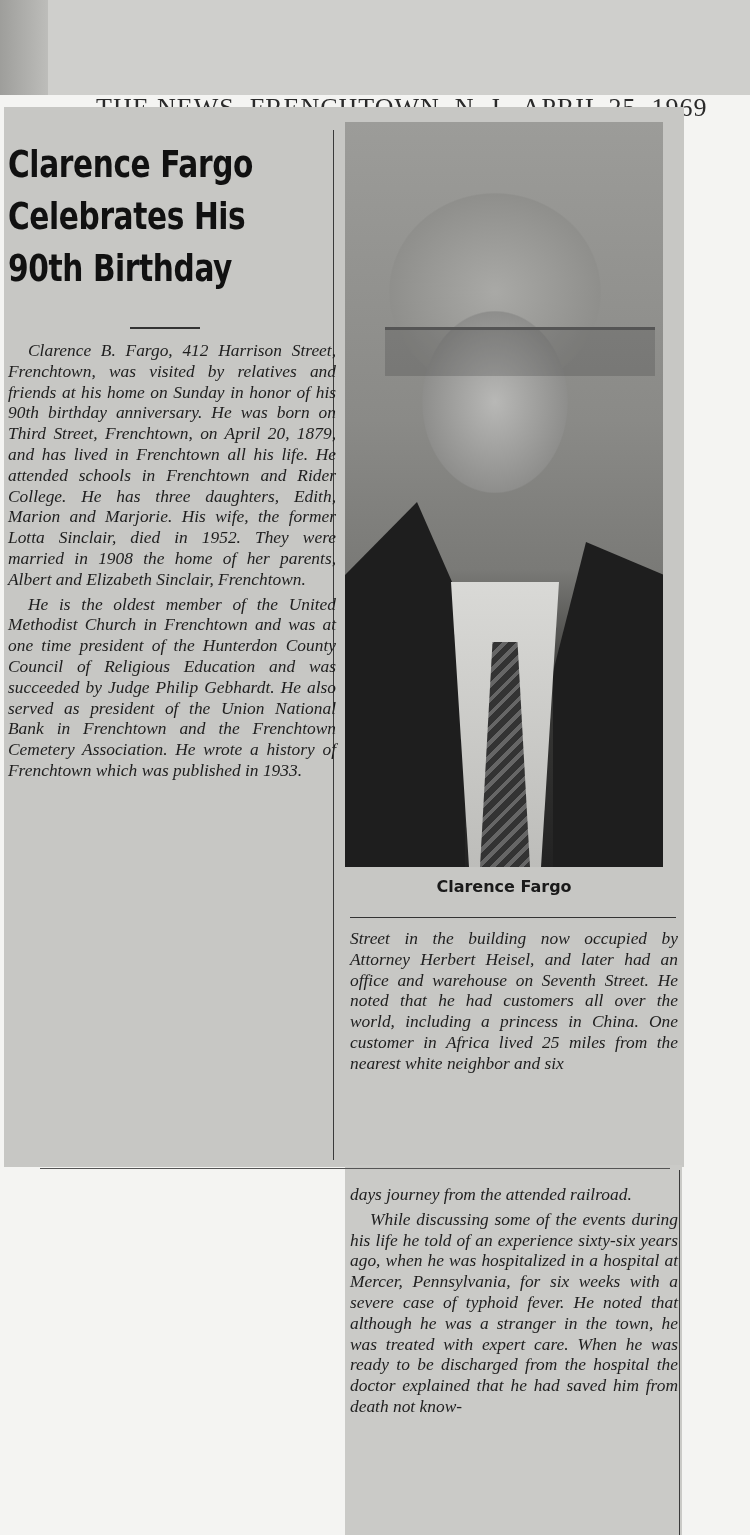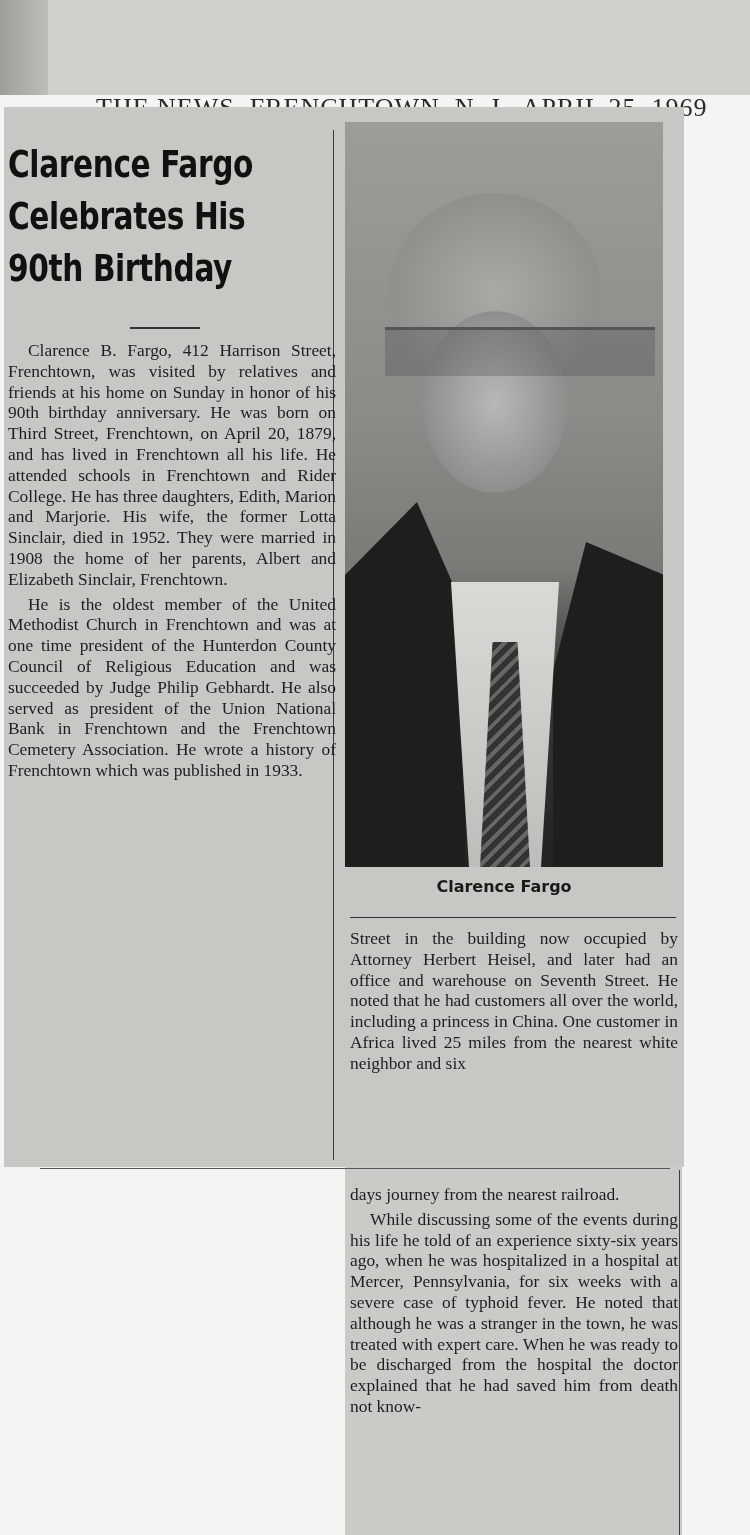--- a/index.html
+++ b/index.html
@@ -36,21 +36,21 @@
     font-family:"DejaVu Sans", sans-serif; font-weight:bold;
     font-size:38px; line-height:52px; color:#111;
     transform:scaleX(0.78); transform-origin:left top;
     letter-spacing:-0.5px;
   }
   .head-rule {
     position:absolute; left:130px; top:327px; width:70px; height:2px; background:#333;
   }
   .text-col {
     position:absolute; font-family:"Liberation Serif", serif;
-    font-size:17.4px; line-height:20.8px; text-align:justify; color:#1e1e1e;
+    font-size:17.4px; line-height:20.8px; text-align:justify; color:#1e1e1e;font-style:italic;
   }
   .text-col p { margin:0 0 4px 0; text-indent:0; }
   .text-col p.indent { text-indent:20px; }
   .photo {
     position:absolute; left:345px; top:122px; width:318px; height:745px;
     background:
       radial-gradient(ellipse 120px 150px at 150px 280px, #b8b8b6 0%, #8e8e8c 60%, transparent 61%),
       radial-gradient(ellipse 150px 140px at 150px 170px, #a9a9a6 0%, #8f8f8c 70%, transparent 71%),
       linear-gradient(180deg,#9c9c99 0%,#8a8a87 40%,#7a7a77 60%,#3a3a38 75%,#222 100%);
     overflow:hidden;
@@ -119,15 +119,15 @@
 <div class="caption">Clarence Fargo</div>
 <div class="cap-rule"></div>
 
 <div class="text-col" style="left:350px;top:928px;width:328px;">
   <p>Street in the building now occupied by Attorney Herbert Heisel, and later had an office and warehouse on Seventh Street. He noted that he had customers all over the world, including a princess in China. One customer in Africa lived 25 miles from the nearest white neighbor and six</p>
 </div>
 
 <div class="bottom-rule"></div>
 
 <div class="text-col" style="left:350px;top:1184px;width:328px;">
-  <p>days journey from the nearest railroad.</p>
+  <p>days journey from the attended railroad.</p>
   <p class="indent">While discussing some of the events during his life he told of an experience sixty-six years ago, when he was hospitalized in a hospital at Mercer, Pennsylvania, for six weeks with a severe case of typhoid fever. He noted that although he was a stranger in the town, he was treated with expert care. When he was ready to be discharged from the hospital the doctor explained that he had saved him from death not know-</p>
 </div>
 
 </body></html>

